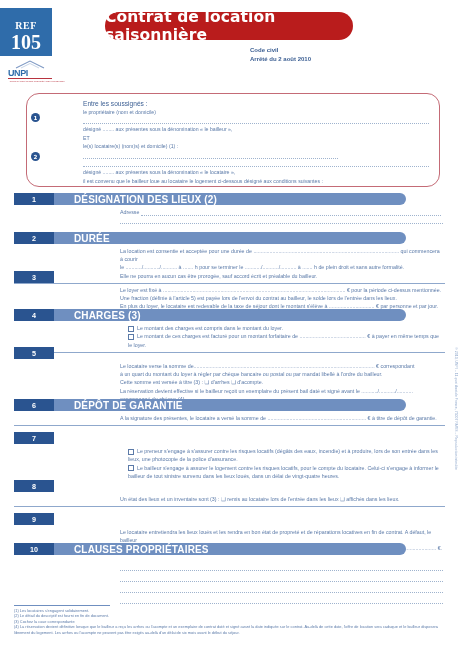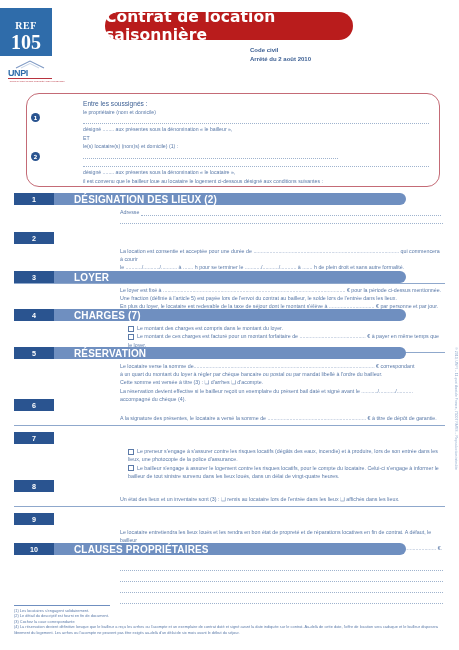--- a/index.html
+++ b/index.html
@@ -147,76 +147,76 @@
     </div>
     <div class="sec-body">
       <div class="txt"><span>Adresse</span> <span class="dots" style="width:300px;"></span></div>
       <div class="full-dots"></div>
     </div>
   </div>
 
   <div class="sec" style="top:232px;">
     <div class="sec-head">
       <div class="numbox">2</div>
+      <div class="bar">
+          <span>DURÉE</span>
+        </div>
     </div>
     <div class="sec-body">
       <div class="txt">La location est consentie et acceptée pour une durée de ................................................................................................... qui commencera à courir</div>
       <div class="txt">le .........../.........../........... à ....... h pour se terminer le .........../.........../........... à ....... h de plein droit et sans autre formalité.</div>
       <div class="txt">Elle ne pourra en aucun cas être prorogée, sauf accord écrit et préalable du bailleur.</div>
     </div>
     <div class="underline-sec"></div>
   </div>
 
   <div class="sec" style="top:271px;">
     <div class="sec-head">
       <div class="numbox">3</div>
-      <div class="bar">
-          <span>LOYER</span>
-        </div>
     </div>
     <div class="sec-body">
       <div class="txt">Le loyer est fixé à ............................................................................................................................ € pour la période ci-dessus mentionnée.</div>
       <div class="txt">Une fraction (définie à l'article 5) est payée lors de l'envoi du contrat au bailleur, le solde lors de l'entrée dans les lieux.</div>
       <div class="txt">En plus du loyer, le locataire est redevable de la taxe de séjour dont le montant s'élève à ............................... € par personne et par jour.</div>
     </div>
   </div>
 
   <div class="sec" style="top:309px;">
     <div class="sec-head">
       <div class="numbox">4</div>
       <div class="bar">
-          <span>CHARGES (7)</span>
+          <span>CHARGES (3)</span>
         </div>
     </div>
     <div class="sec-body" style="padding-left:114px;">
       <div class="cbrow"><span class="cb"></span><span>Le montant des charges est compris dans le montant du loyer.</span></div>
       <div class="cbrow"><span class="cb"></span><span>Le montant de ces charges est facturé pour un montant forfaitaire de ............................................. € à payer en même temps que le loyer.</span></div>
     </div>
     <div class="underline-sec"></div>
   </div>
 
   <div class="sec" style="top:347px;">
     <div class="sec-head">
       <div class="numbox">5</div>
-      <div class="bar">
-          <span>RÉSERVATION</span>
-        </div>
     </div>
     <div class="sec-body">
       <div class="txt">Le locataire verse la somme de........................................................................................................................... € correspondant</div>
       <div class="txt">à un quart du montant du loyer à régler par chèque bancaire ou postal ou par mandat libellé à l'ordre du bailleur.</div>
       <div class="txt">Cette somme est versée à titre (3) :     ❑  d'arrhes    ❑  d'acompte.</div>
       <div class="txt just">La réservation devient effective si le bailleur reçoit un exemplaire du présent bail daté et signé avant le .........../.........../...........</div>
       <div class="txt">accompagné du chèque (4).</div>
     </div>
   </div>
 
   <div class="sec" style="top:399px;">
     <div class="sec-head">
       <div class="numbox">6</div>
+      <div class="bar">
+          <span>DÉPÔT DE GARANTIE</span>
+        </div>
     </div>
     <div class="sec-body">
       <div class="txt">A la signature des présentes, le locataire a versé la somme de ................................................................... € à titre de dépôt de garantie.</div>
     </div>
     <div class="underline-sec"></div>
   </div>
 
   <div class="sec" style="top:432px;">
     <div class="sec-head">
       <div class="numbox">7</div>

